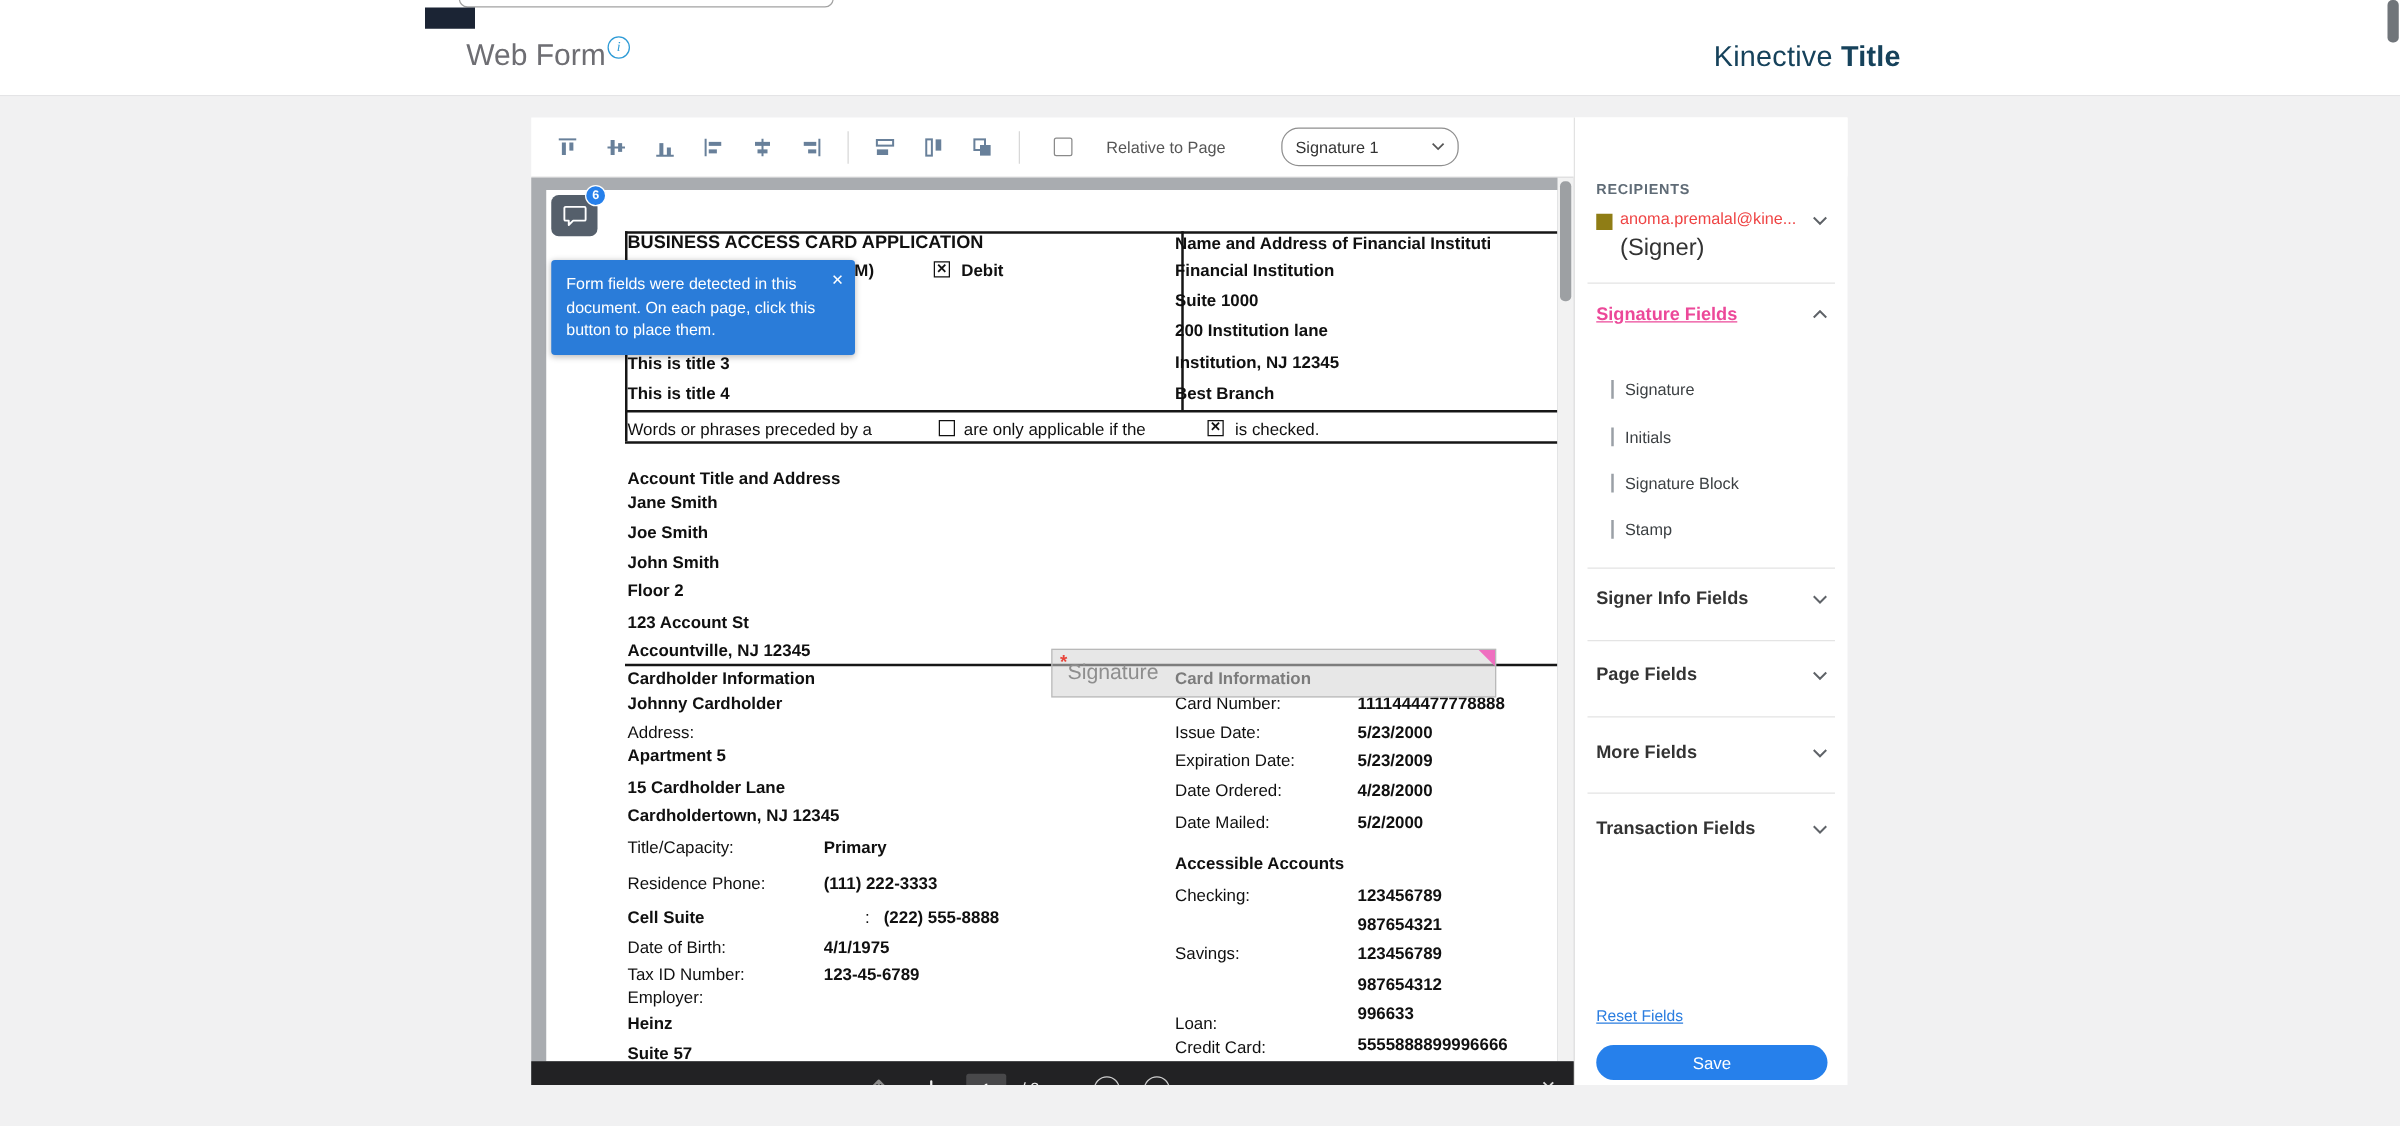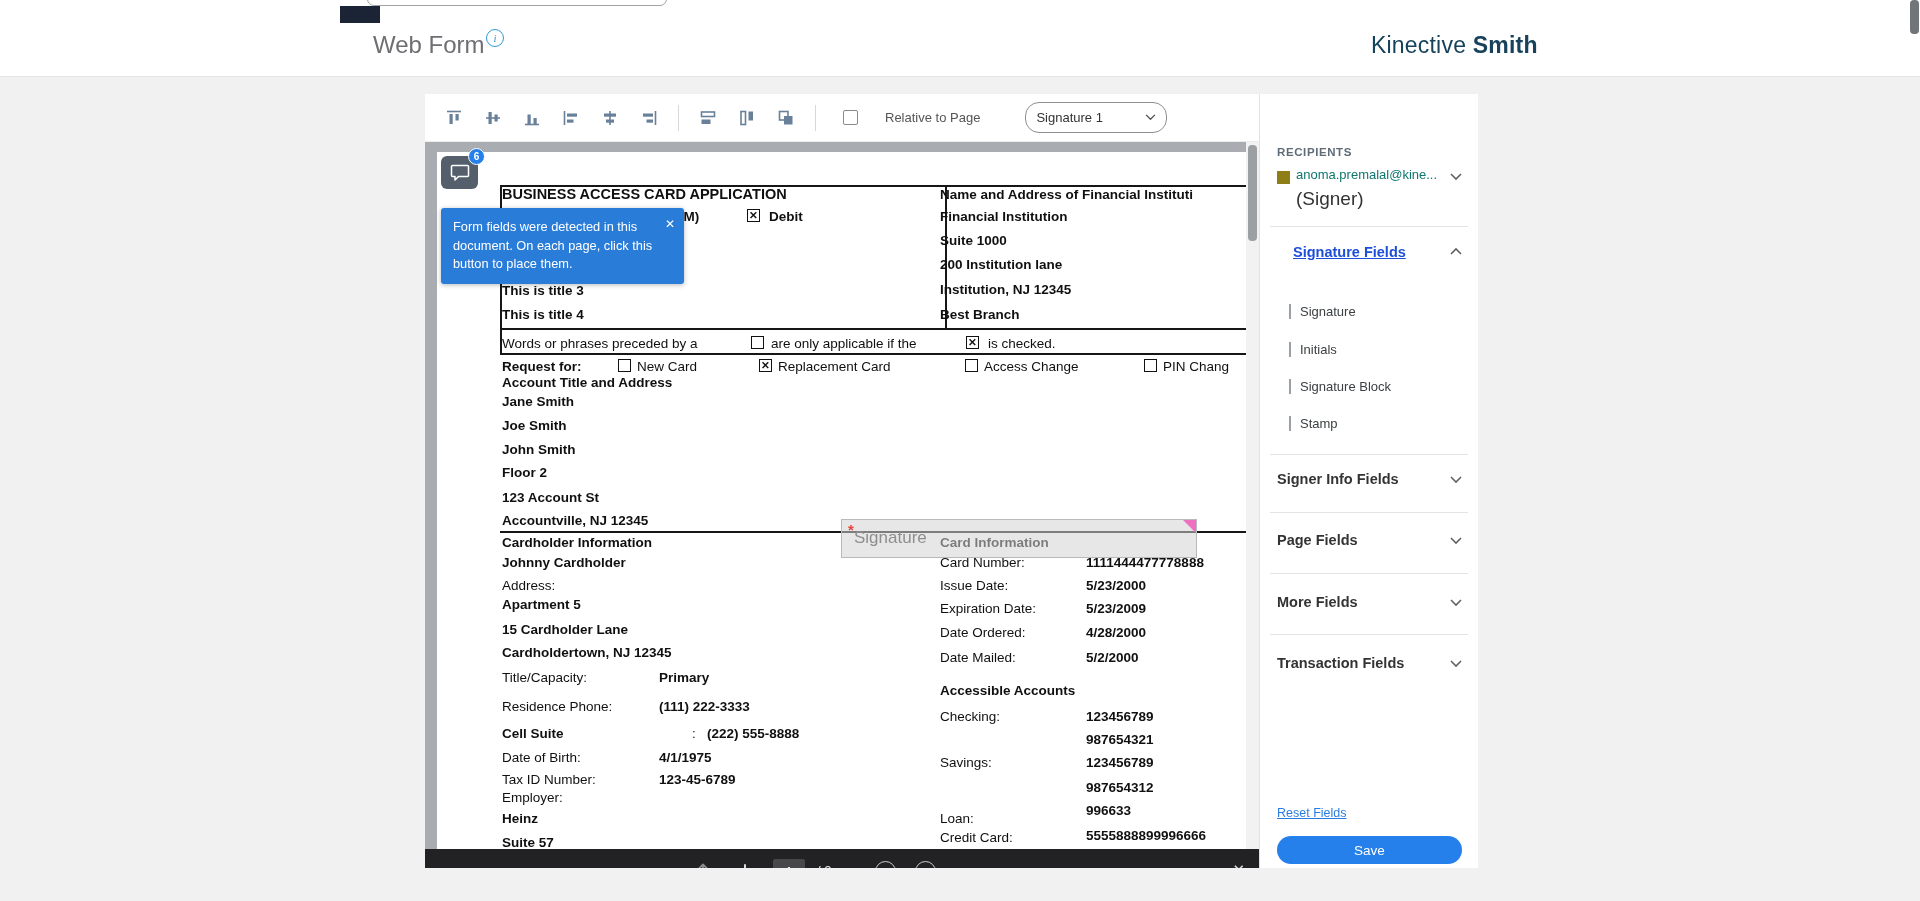--- a/index.html
+++ b/index.html
@@ -70,44 +70,44 @@
                 color:#fff; font-size:13px; display:flex; align-items:center; justify-content:center; border-bottom:1px solid #8d8d8d; cursor:text; }
   .page-total { position:absolute; left:392px; top:14px; color:#f0f0f0; font-size:13px; }
   .zoom-btn { position:absolute; top:12px; width:21px; height:21px; border:1.6px solid #cfcfcf; border-radius:50%;
               color:#e6e6e6; font-size:14px; display:flex; align-items:center; justify-content:center; background:none; cursor:pointer; line-height:1; }
   .bar-close { position:absolute; right:14px; top:12px; color:#ddd; font-size:15px; cursor:pointer; }
 
   
   .panel { position:absolute; left:1259px; top:94px; width:219px; height:800px; background:#fff; border-left:1px solid #e2e2e2; }
   .panel-label { position:absolute; left:17px; top:52px; font-size:11.5px; font-weight:700; letter-spacing:.6px; color:#5f6b76; }
   .recip-square { position:absolute; left:17px; top:77px; width:13px; height:13px; background:#8f7d15; }
-  .recip-email { position:absolute; left:36px; top:73px; font-size:13px; color:#0f766e; max-width:142px; overflow:hidden; white-space:nowrap; }
+  .recip-email { position:absolute; left:36px; top:73px; font-size:13px; color:#ef4444; max-width:142px; overflow:hidden; white-space:nowrap; }
   .recip-role { position:absolute; left:36px; top:94px; font-size:19px; color:#333; }
   .panel-divider { position:absolute; left:10px; right:10px; height:1px; background:#e4e4e4; }
   .sec-head { position:absolute; left:17px; font-size:14.5px; font-weight:700; color:#333; cursor:pointer; }
-  .sec-head.teal { color:#1d4ed8; text-decoration:underline;margin-left:16px; }
+  .sec-head.teal { color:#ec4899; text-decoration:underline; }
   .chev { position:absolute; right:16px; cursor:pointer; }
   .field-item { position:absolute; left:29px; height:18px; display:flex; align-items:center; cursor:grab; }
   .field-bar { width:2px; height:15px; background:#9aa0a6; }
   .field-text { margin-left:9px; font-size:13px; color:#3c4043; }
   .reset-link { position:absolute; left:17px; top:712px; font-size:12.5px; color:#2a7de0; text-decoration:underline; cursor:pointer; }
   .save-btn { position:absolute; left:17px; top:742px; width:185px; height:28px; background:#2680eb; border:none; border-radius:14px;
               color:#fff; font-size:13.5px; cursor:pointer; }
 </style>
 </head>
 <body>
 
 <div id="app">
 
   <div class="header">
     <div class="tab-remnant"></div>
     <div class="dark-remnant"></div>
     <div class="page-title">Web Form</div>
     <div class="info-icon">i</div>
-    <div class="brand"><span>Kinective</span> <span class="bold">Smith</span></div>
+    <div class="brand"><span>Kinective</span> <span class="bold">Title</span></div>
   </div>
 
   <div class="toolbar">
     <button class="tb-btn">
       <svg width="20" height="20" viewBox="0 0 20 20">
           <path class="icon-stroke" d="M3 3.5h14"></path>
           <rect class="icon-fill" x="5.5" y="6" width="3.2" height="10"></rect>
           <rect class="icon-fill" x="11.5" y="6" width="3.2" height="6.5"></rect>
         </svg>
     </button>
@@ -196,31 +196,20 @@
       <div class="docrow b" style="left:65px;top:154px">This is title 4</div>
 
       <div class="docrow" style="left:65px;top:183px;width:740px;height:17px">
         <span style="position:absolute;left:0">Words or phrases preceded by a</span>
         <span class="cb" style="left:249px;top:1px"></span>
         <span style="position:absolute;left:269px">are only applicable if the</span>
         <span class="cb checked" style="left:464px;top:1px"></span>
         <span style="position:absolute;left:486px">is checked.</span>
       </div>
 
-      <div class="docrow" style="left:65px;top:206px;width:744px;height:17px">
-        <span class="b" style="position:absolute;left:0">Request for:</span>
-        <span class="cb" style="left:116px;top:1px"></span>
-        <span style="position:absolute;left:135px">New Card</span>
-        <span class="cb checked" style="left:257px;top:1px"></span>
-        <span style="position:absolute;left:276px">Replacement Card</span>
-        <span class="cb" style="left:463px;top:1px"></span>
-        <span style="position:absolute;left:482px">Access Change</span>
-        <span class="cb" style="left:642px;top:1px"></span>
-        <span style="position:absolute;left:661px">PIN Chang</span>
-      </div>
 
       <div class="docrow b" style="left:65px;top:222px">Account Title and Address</div>
       <div class="docrow b" style="left:65px;top:241px">Jane Smith</div>
       <div class="docrow b" style="left:65px;top:265px">Joe Smith</div>
       <div class="docrow b" style="left:65px;top:289px">John Smith</div>
       <div class="docrow b" style="left:65px;top:312px">Floor 2</div>
       <div class="docrow b" style="left:65px;top:337px">123 Account St</div>
       <div class="docrow b" style="left:65px;top:360px">Accountville, NJ 12345</div>
 
       <div class="docrow b" style="left:65px;top:382px">Cardholder Information</div>

